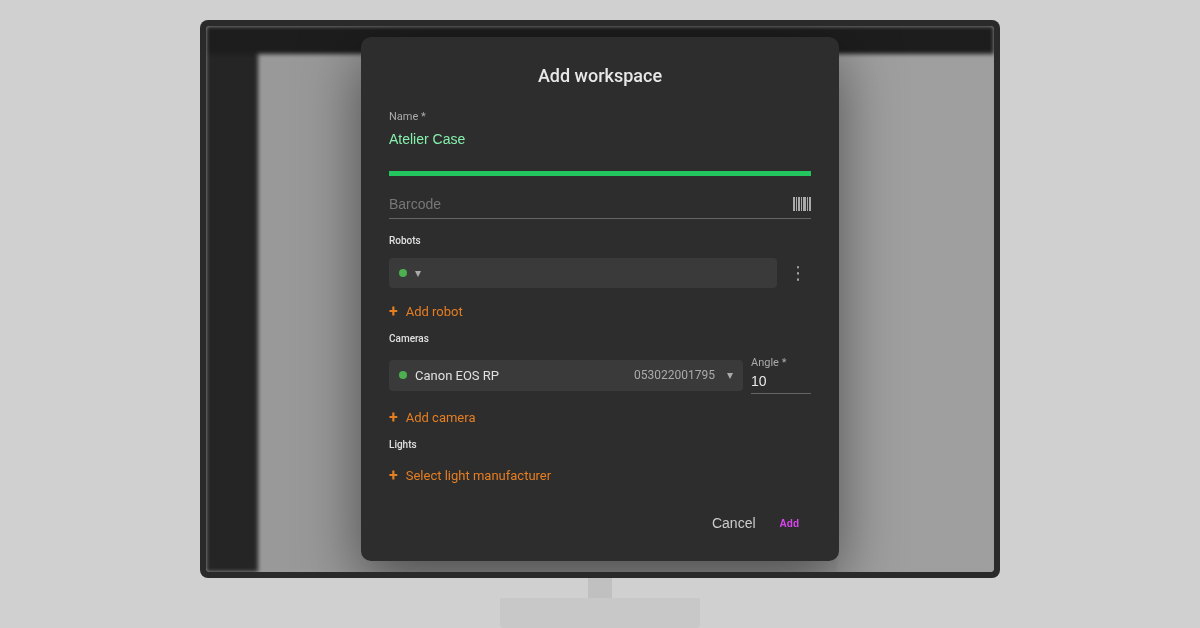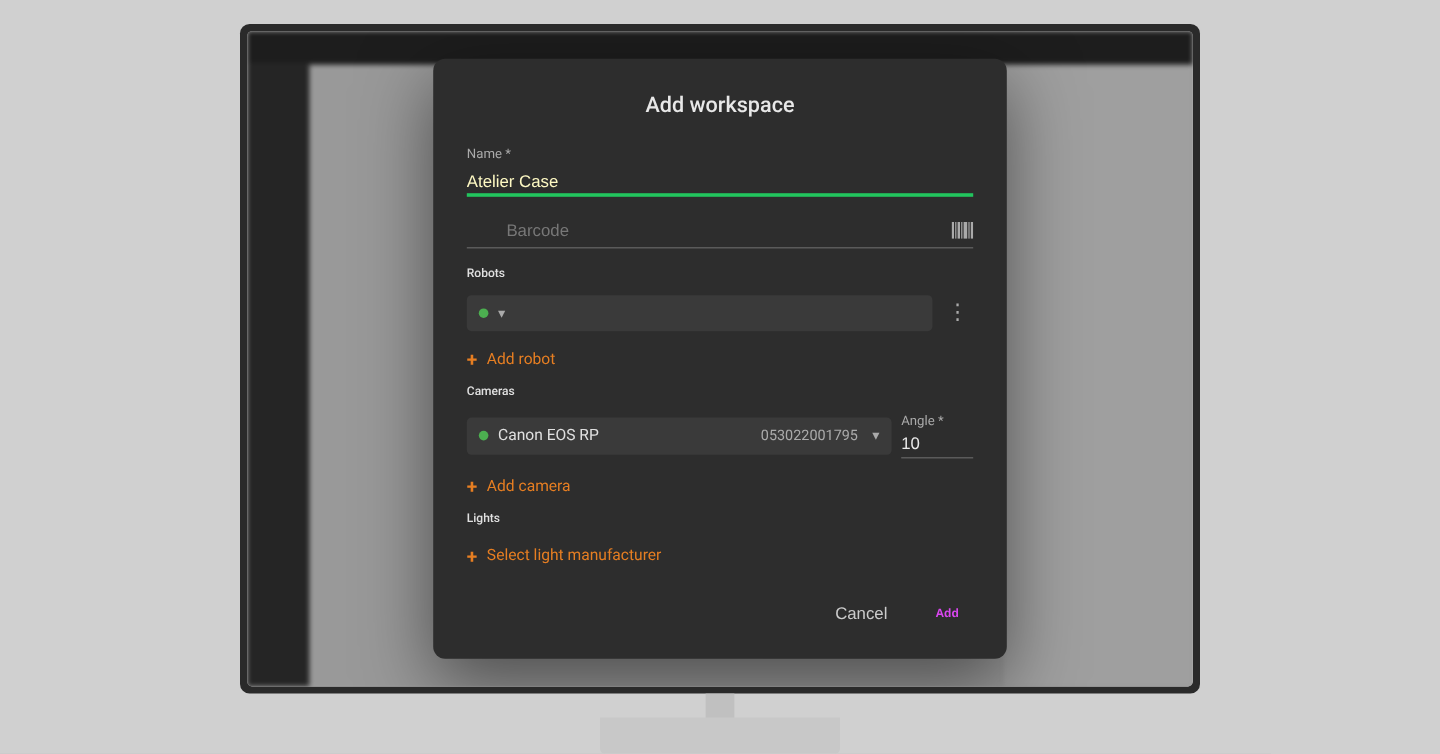--- a/index.html
+++ b/index.html
@@ -60,24 +60,24 @@
       font-size: 11px;
       color: #aaa;
       margin-bottom: 4px;
       display: block;
     }
 
     .field-input {
       width: 100%;
       background: transparent;
       border: none;
-      border-bottom: 3px solid #22c55e;
-      color: #fef9c3;
+      border-bottom: 5px solid #22c55e;
+      color: #86efac;
       font-size: 14px;
-      padding: 4px 0 2px;
+      padding: 4px 0 24px;
       outline: none;
     }
 
     .field-input::placeholder {
       color: #777;
     }
 
     .field-input-with-icon {
       position: relative;
       display: flex;
@@ -86,21 +86,20 @@
     }
 
     .field-input-with-icon input {
       flex: 1;
       background: transparent;
       border: none;
       color: #3b82f6;
       font-size: 14px;
       padding: 4px 0 6px;
       outline: none;
-      margin-left: 33px;
     }
 
     .field-input-with-icon input::placeholder {
       color: #777;
     }
 
     .barcode-icon {
       color: #aaa;
       font-size: 16px;
       cursor: pointer;
@@ -207,21 +206,20 @@
 
     .add-label {
       color: #e67e22;
       font-size: 13px;
     }
 
     
     .modal-footer {
       display: flex;
       justify-content: flex-end;
-      gap: 16px;
       margin-top: 20px;
       align-items: center;
     }
 
     .cancel-button {
       background: transparent;
       border: none;
       color: #ccc;
       font-size: 14px;
       cursor: pointer;

